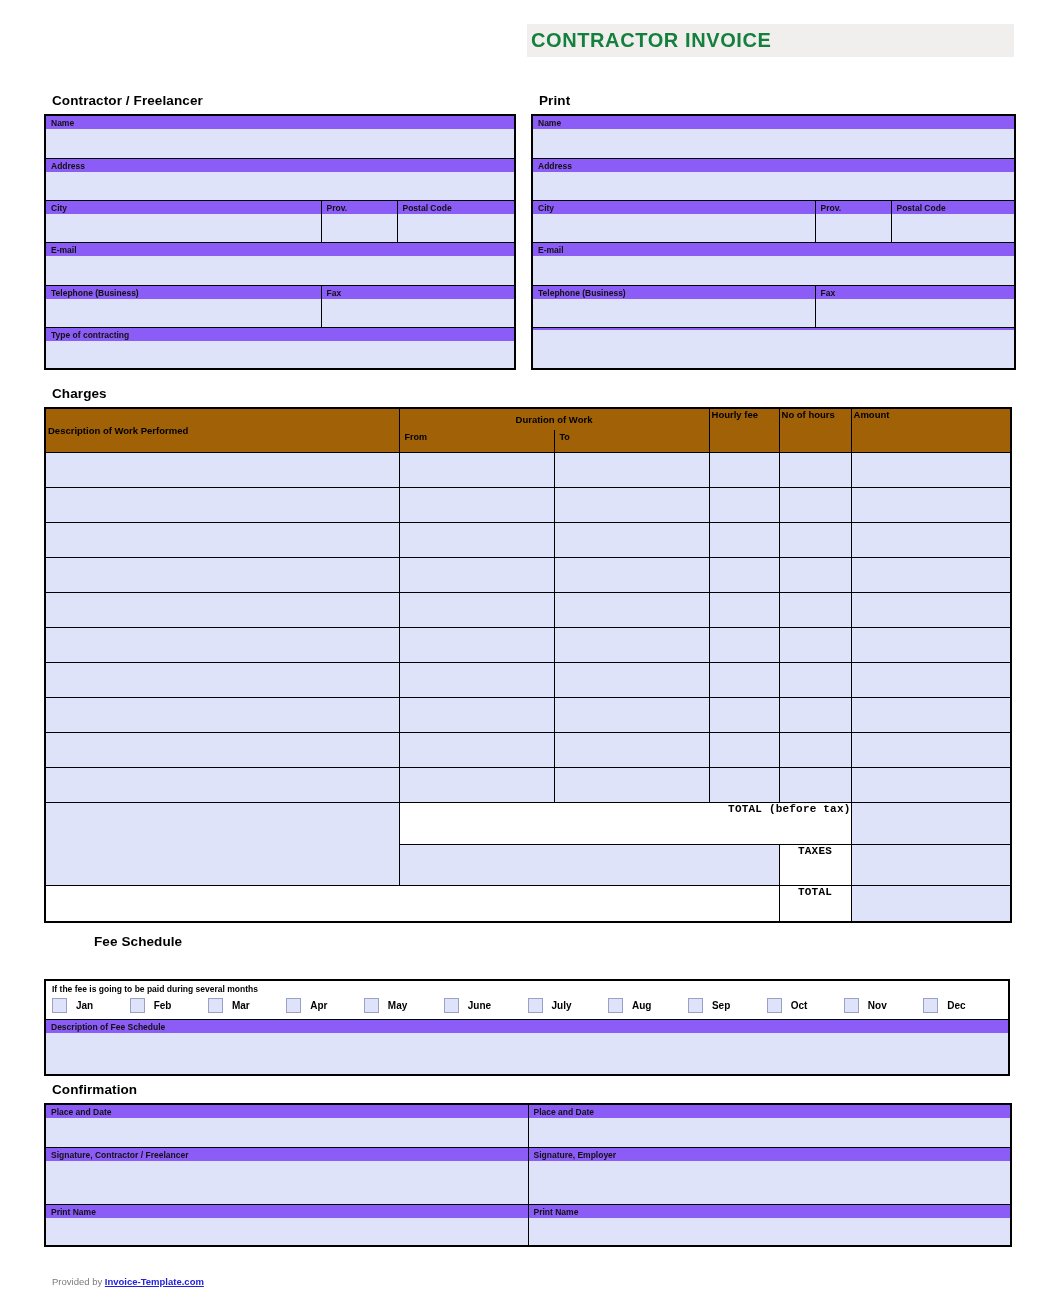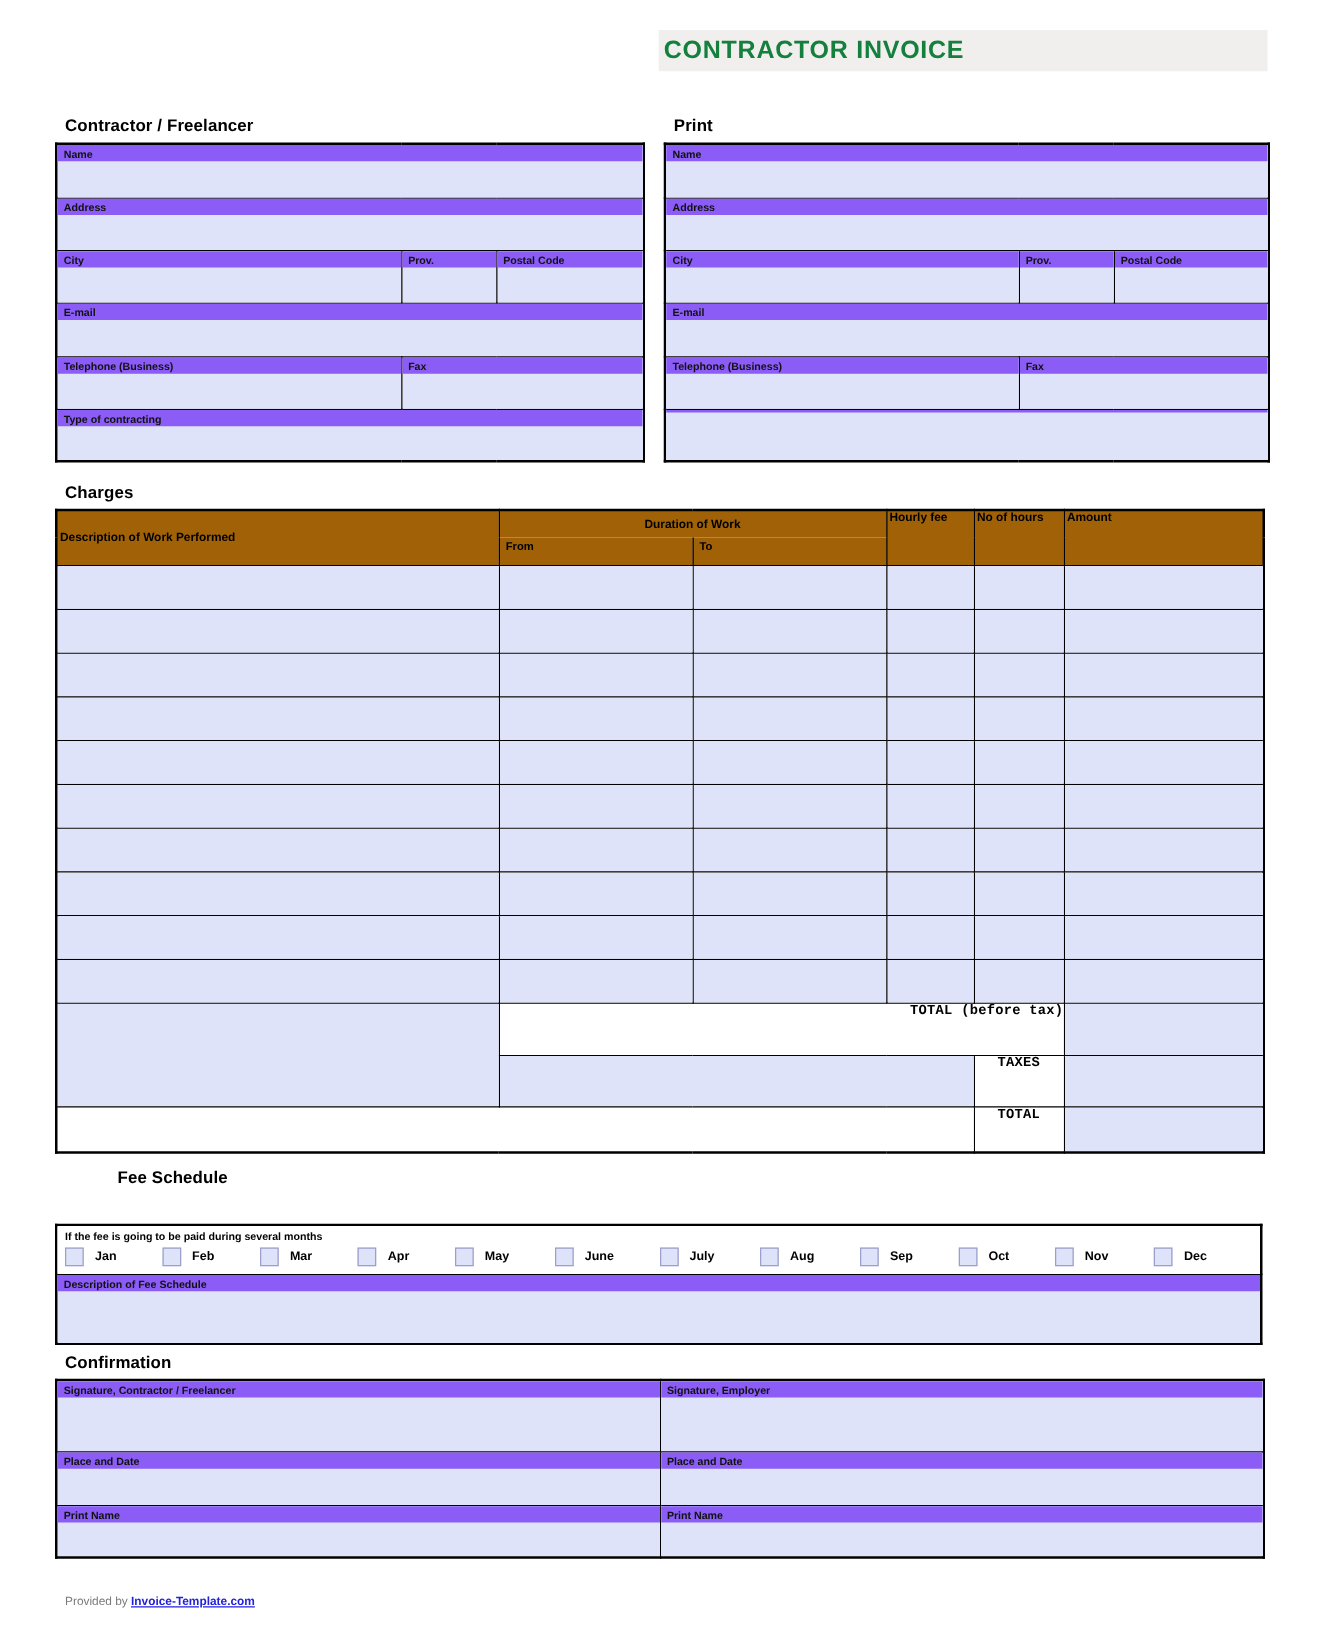--- a/index.html
+++ b/index.html
@@ -501,33 +501,33 @@
 
 <div class="section-heading" style="left:52px; top:1082px;">Confirmation</div>
 
 <table class="form" id="confirm-table">
   <colgroup>
       <col style="width:483px">
       <col style="width:483px">
     </colgroup>
   <tbody>
     <tr>
+      <td style="height:43px">
+        <span class="fld">Place and Date</span>
+      </td>
+      <td>
+        <span class="fld">Place and Date</span>
+      </td>
+    </tr>
+    <tr>
       <td style="height:57px">
         <span class="fld">Signature, Contractor / Freelancer</span>
       </td>
       <td>
         <span class="fld">Signature, Employer</span>
-      </td>
-    </tr>
-    <tr>
-      <td style="height:43px">
-        <span class="fld">Place and Date</span>
-      </td>
-      <td>
-        <span class="fld">Place and Date</span>
       </td>
     </tr>
     <tr>
       <td style="height:42px">
         <span class="fld">Print Name</span>
       </td>
       <td>
         <span class="fld">Print Name</span>
       </td>
     </tr>

